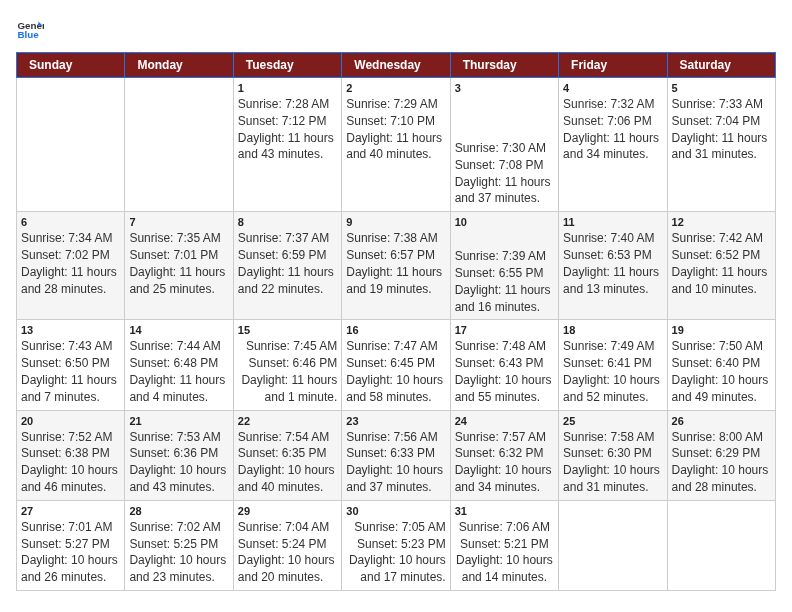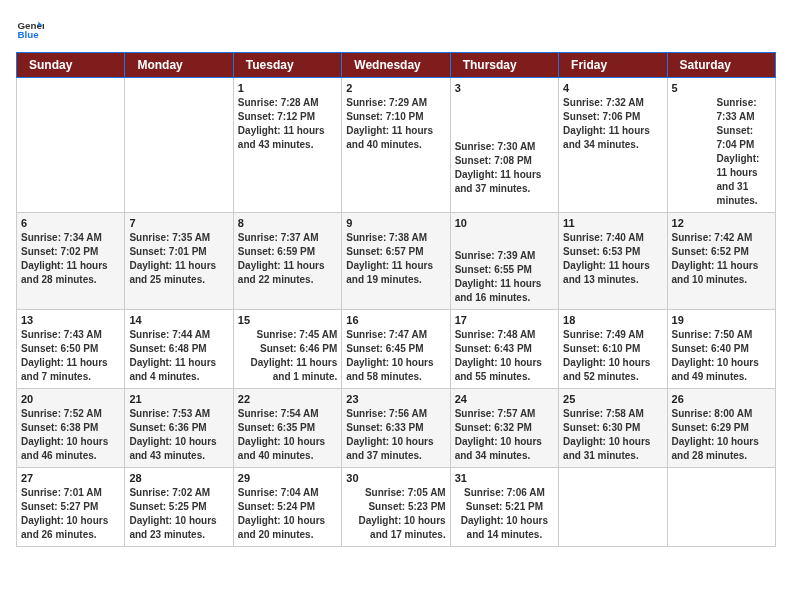--- a/index.html
+++ b/index.html
@@ -64,24 +64,23 @@
     tbody tr:nth-child(even) td {
       background: #f5f5f5;
     }
     .day-number {
       font-weight: bold;
       font-size: 11px;
       margin-bottom: 2px;
       color: #222;
     }
     .day-info {
-      font-size: 10px;
+      font-size: 12px;
       color: #333;
       line-height: 1.4;
-      font-weight: bold;
     }
     .empty-cell {
       background: #f9f9f9;
     }
   </style>
 </head>
 <body>
 
 <div class="header">
   <div class="logo">
@@ -137,21 +136,21 @@
 Daylight: 11 hours and 37 minutes.</div>
         </td>
         <td>
           <div class="day-number">4</div>
           <div class="day-info" style="white-space: pre-line;">Sunrise: 7:32 AM
 Sunset: 7:06 PM
 Daylight: 11 hours and 34 minutes.</div>
         </td>
         <td>
           <div class="day-number">5</div>
-          <div class="day-info" style="white-space: pre-line; margin-left: 45px;">Sunrise: 7:33 AM
+          <div class="day-info" style="white-space: pre-line;">Sunrise: 7:33 AM
 Sunset: 7:04 PM
 Daylight: 11 hours and 31 minutes.</div>
         </td>
       </tr>
       <tr>
         <td>
           <div class="day-number">6</div>
           <div class="day-info" style="white-space: pre-line;">Sunrise: 7:34 AM
 Sunset: 7:02 PM
 Daylight: 11 hours and 28 minutes.</div>
@@ -220,21 +219,21 @@
         </td>
         <td>
           <div class="day-number">17</div>
           <div class="day-info" style="white-space: pre-line;">Sunrise: 7:48 AM
 Sunset: 6:43 PM
 Daylight: 10 hours and 55 minutes.</div>
         </td>
         <td>
           <div class="day-number">18</div>
           <div class="day-info" style="white-space: pre-line;">Sunrise: 7:49 AM
-Sunset: 6:10 PM
+Sunset: 6:41 PM
 Daylight: 10 hours and 52 minutes.</div>
         </td>
         <td>
           <div class="day-number">19</div>
           <div class="day-info" style="white-space: pre-line;">Sunrise: 7:50 AM
 Sunset: 6:40 PM
 Daylight: 10 hours and 49 minutes.</div>
         </td>
       </tr>
       <tr>

